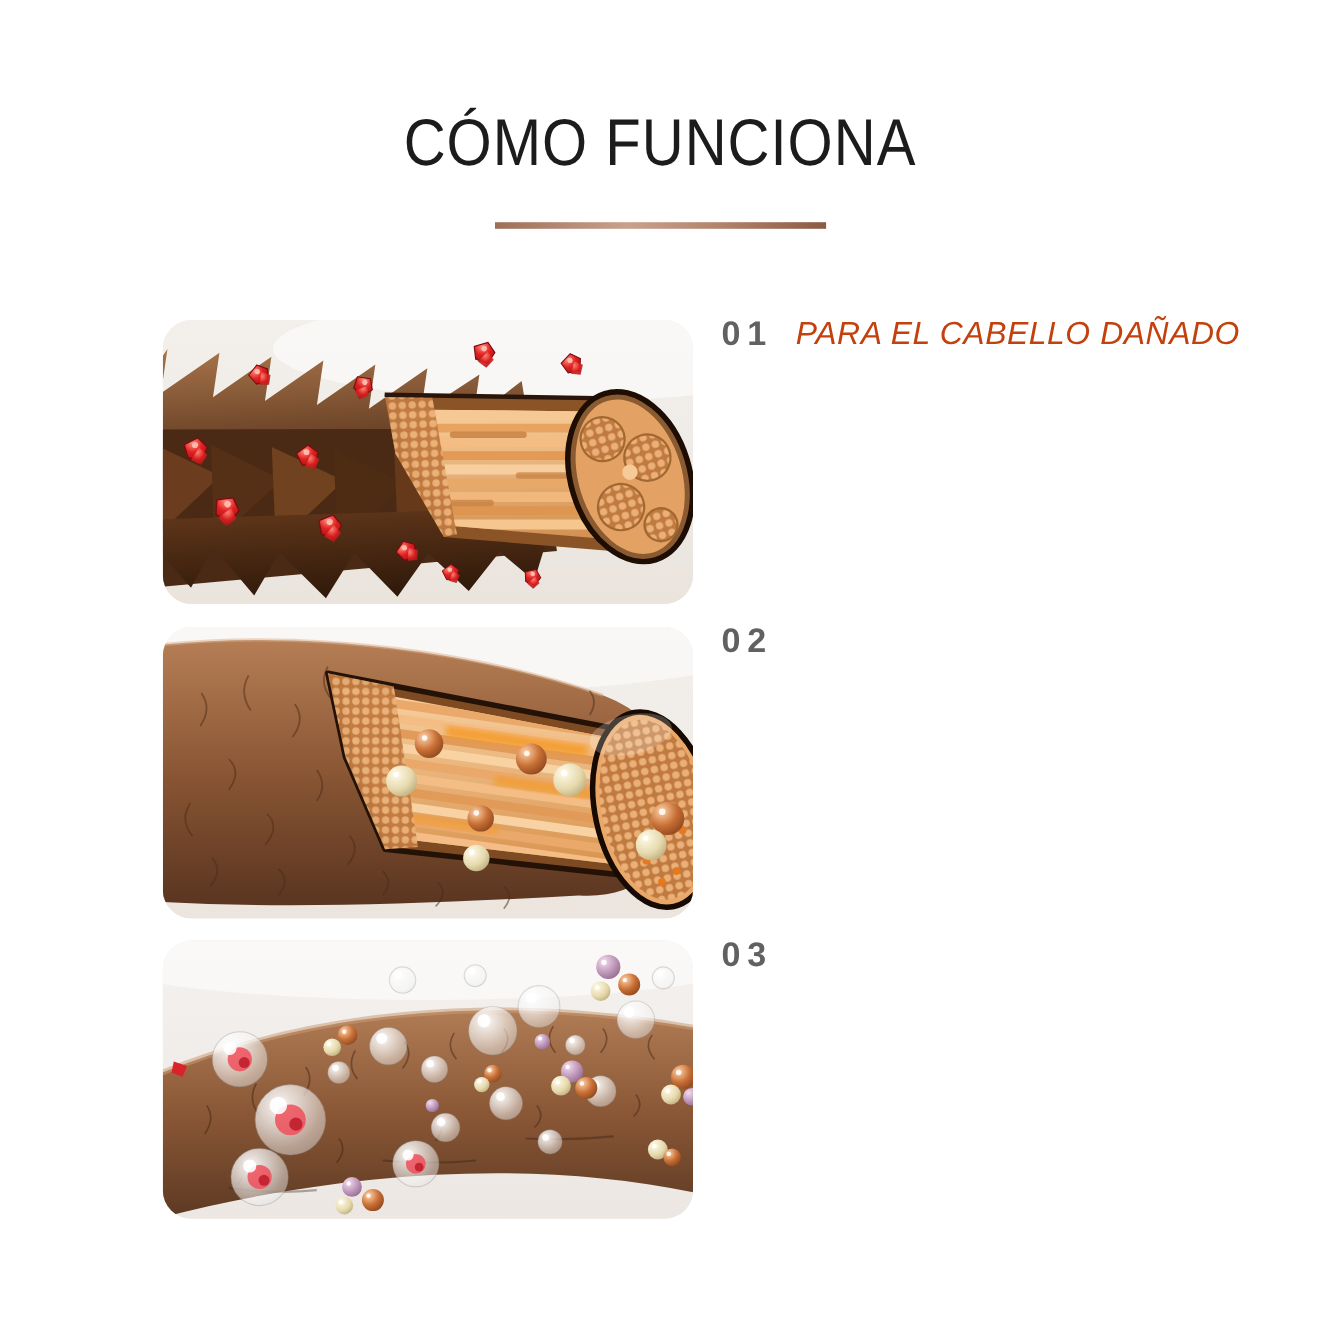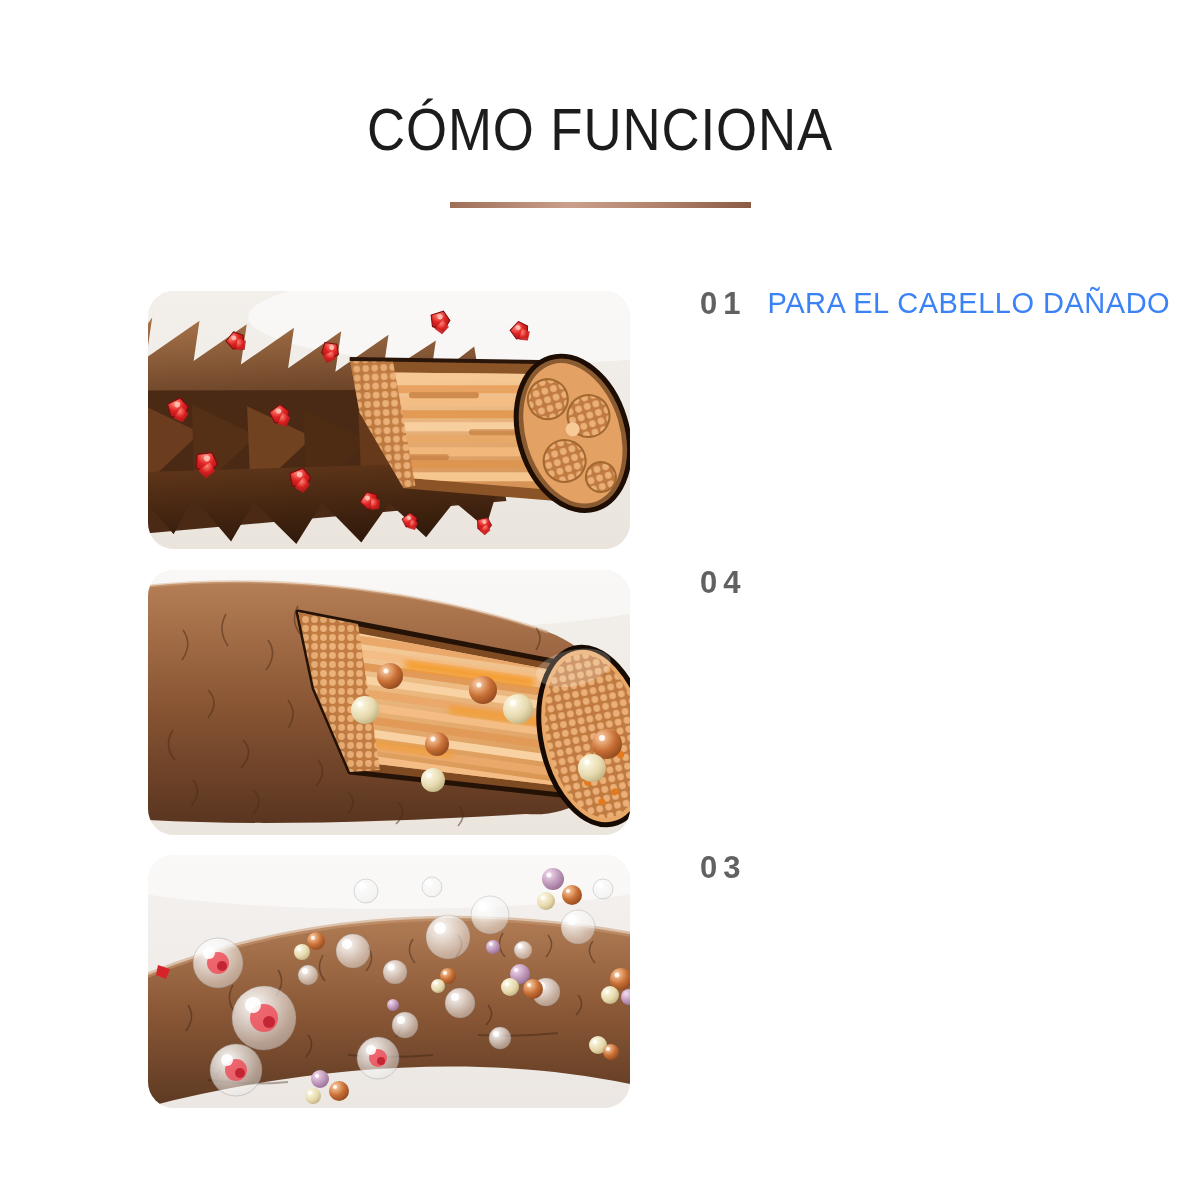--- a/index.html
+++ b/index.html
@@ -7,24 +7,24 @@
           font-family:"Liberation Sans",sans-serif;}
   .page-title{position:absolute;top:100px;left:0;width:1200px;text-align:center;
           font-size:60px;font-weight:300;letter-spacing:1px;color:#1c1c1c;line-height:1;
           transform:scaleX(0.88);transform-origin:50% 50%;}
   .title-divider{position:absolute;top:202px;left:450px;width:301px;height:6px;
           background:linear-gradient(90deg,#9e6f58,#caa08c 40%,#b0816a 70%,#8a5a44);}
   .row{position:absolute;left:0;width:1200px;height:0;}
   .figure{position:absolute;left:148px;top:0;width:482px;border-radius:26px;overflow:hidden;
           background:#f0ece7;}
   .figure svg{display:block;}
-  .caption{position:absolute;left:656px;top:-3px;display:flex;align-items:center;gap:21px;
-          white-space:nowrap;line-height:1;margin-left:44px;}
+  .caption{position:absolute;left:656px;top:-3px;display:flex;align-items:flex-end;gap:21px;
+          white-space:nowrap;line-height:1;}
   .num{font-size:31px;font-weight:700;color:#616161;letter-spacing:6px;}
-  .lbl{font-size:29px;font-weight:400;color:#3b82f6;letter-spacing:0.5px;}
+  .lbl{font-size:29px;font-weight:400;color:#c2410c;letter-spacing:0.5px;font-style:italic;}
 </style>
 </head>
 <body>
 
 <div class="canvas">
 
   <div class="page-title">CÓMO FUNCIONA</div>
   <div class="title-divider"></div>
 
   <div class="row" style="top:291px">
@@ -230,21 +230,21 @@
           <circle cx="370" cy="139" r="15" fill="url(#cream2)"></circle>
             <circle cx="365" cy="133" r="3" fill="#ffffff" opacity="0.9"></circle>
           <circle cx="285" cy="210" r="12" fill="url(#cream2)"></circle>
             <circle cx="281" cy="205" r="2.5" fill="#ffffff" opacity="0.9"></circle>
           <circle cx="444" cy="198" r="14" fill="url(#cream2)"></circle>
             <circle cx="439" cy="192" r="2.5" fill="#ffffff" opacity="0.9"></circle>
         </g>
       </svg>
     </div>
     <div class="caption">
-      <span class="num">04</span>
+      <span class="num">02</span>
     </div>
   </div>
 
   <div class="row" style="top:855px">
     <div class="figure" style="height:253px">
       <svg width="482" height="253" viewBox="0 0 482 253">
         <defs>
           <linearGradient id="bg3" x1="0" y1="0" x2="0" y2="1">
               <stop offset="0" stop-color="#f4f1ef"></stop>
               <stop offset="1" stop-color="#ece7e2"></stop>

